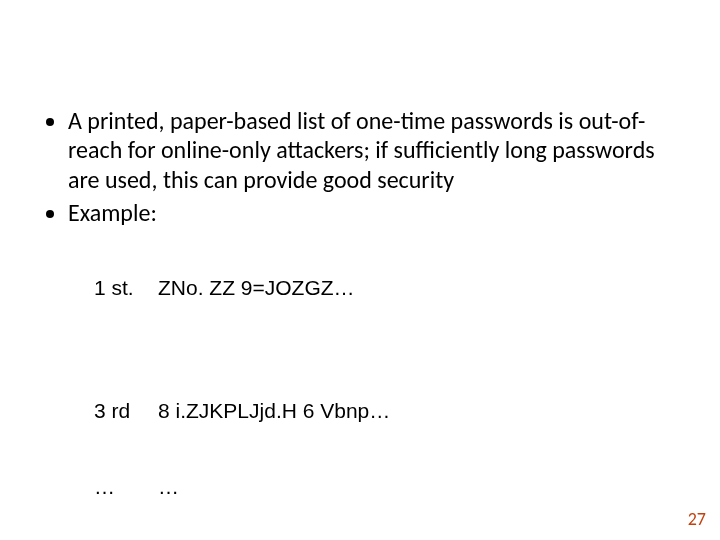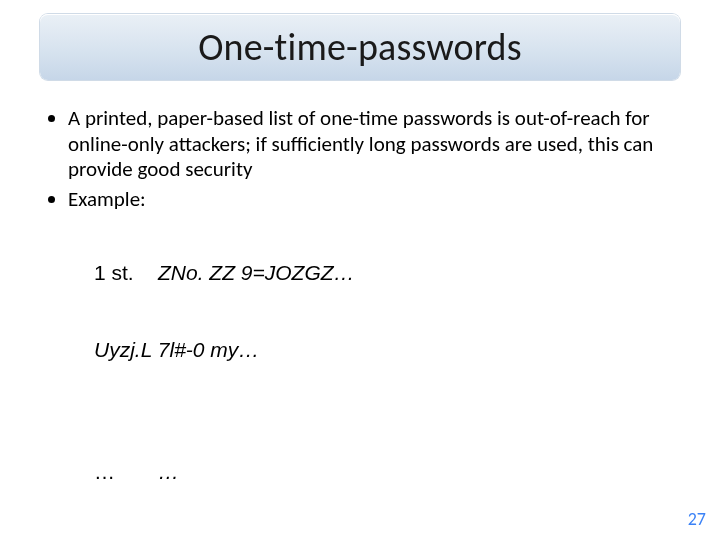--- a/index.html
+++ b/index.html
@@ -41,21 +41,21 @@
     position: absolute;
     left: 40px;
     right: 40px;
     top: 106px;
     bottom: 40px;
   }
   ul.bullets {
     margin: 0;
     padding: 0 0 0 28px;
     list-style: disc;
-    font-size: 21px;
+    font-size: 24px;
     line-height: 1.22;
   }
   ul.bullets > li {
     margin-bottom: 4px;
   }
   .examples {
     margin: 6px 0 8px 54px;
     font-family: Arial, "Segoe UI", sans-serif;
     font-size: 21px;
     line-height: 1.45;
@@ -63,55 +63,52 @@
   .ex-row {
     display: flex;
     margin-top: 46px;
   }
   .ex-label {
     width: 64px;
     flex: 0 0 auto;
   }
   .ex-val {
     flex: 1 1 auto;
-    font-style: italic;
   }
   .pagenum {
     position: absolute;
     right: 14px;
     bottom: 10px;
     font-size: 18px;
-    color: #3b82f6;
+    color: #c2410c;
     text-align: center;
   }
 </style>
 </head>
 <body>
 
 <div class="slide">
 
-  <div class="title-band">
-    <div class="title-text">One-time-passwords</div>
-  </div>
 
   <div class="body">
     <ul class="bullets">
       <li>A printed, paper-based list of one-time passwords is out-of-reach for online-only attackers; if sufficiently long passwords are used, this can provide good security</li>
       <li>Example:</li>
     </ul>
 
     <div class="examples">
       <div class="ex-row">
         <span class="ex-label">1 st.</span>
         <span class="ex-val">ZNo. ZZ 9=JOZGZ…</span>
       </div>
       <div class="ex-row">
-        <span class="ex-val">Uyzj.L 7l#-0 my…</span>
       </div>
       <div class="ex-row">
+        <span class="ex-label">3 rd</span>
+        <span class="ex-val">8 i.ZJKPLJjd.H 6 Vbnp…</span>
       </div>
       <div class="ex-row">
         <span class="ex-label">…</span>
         <span class="ex-val">…</span>
       </div>
     </div>
 
   </div>
 
   <div class="pagenum">27</div>

